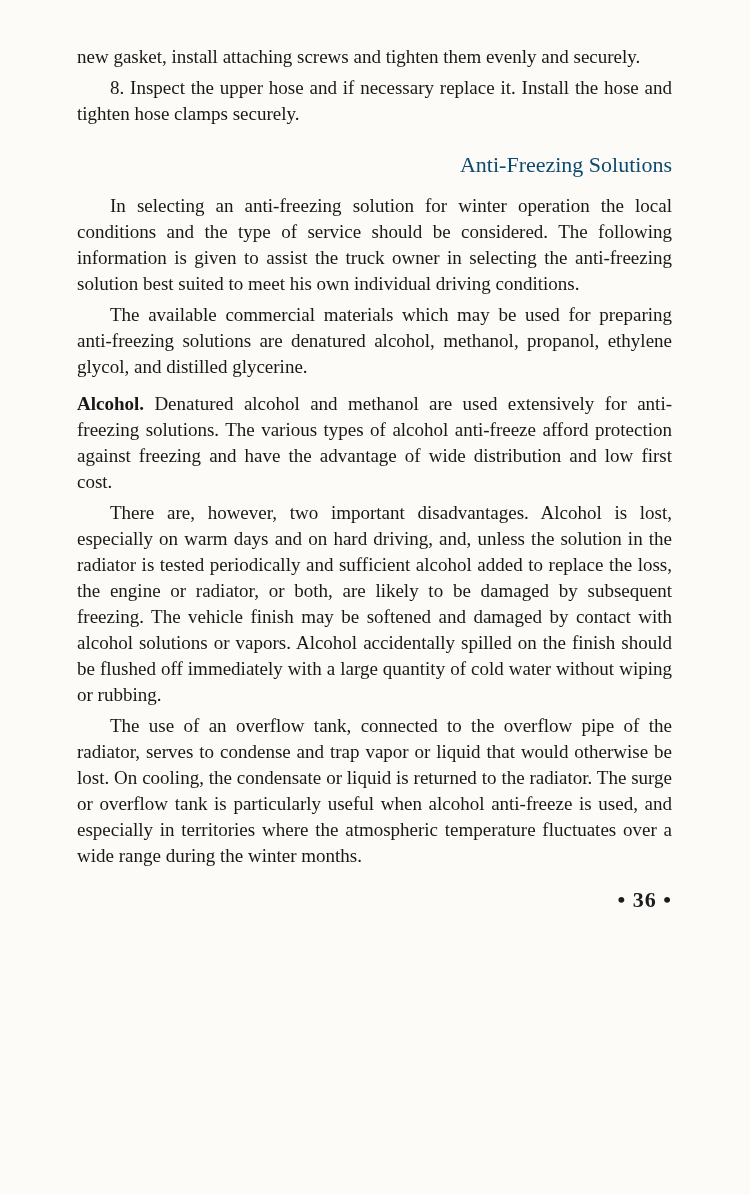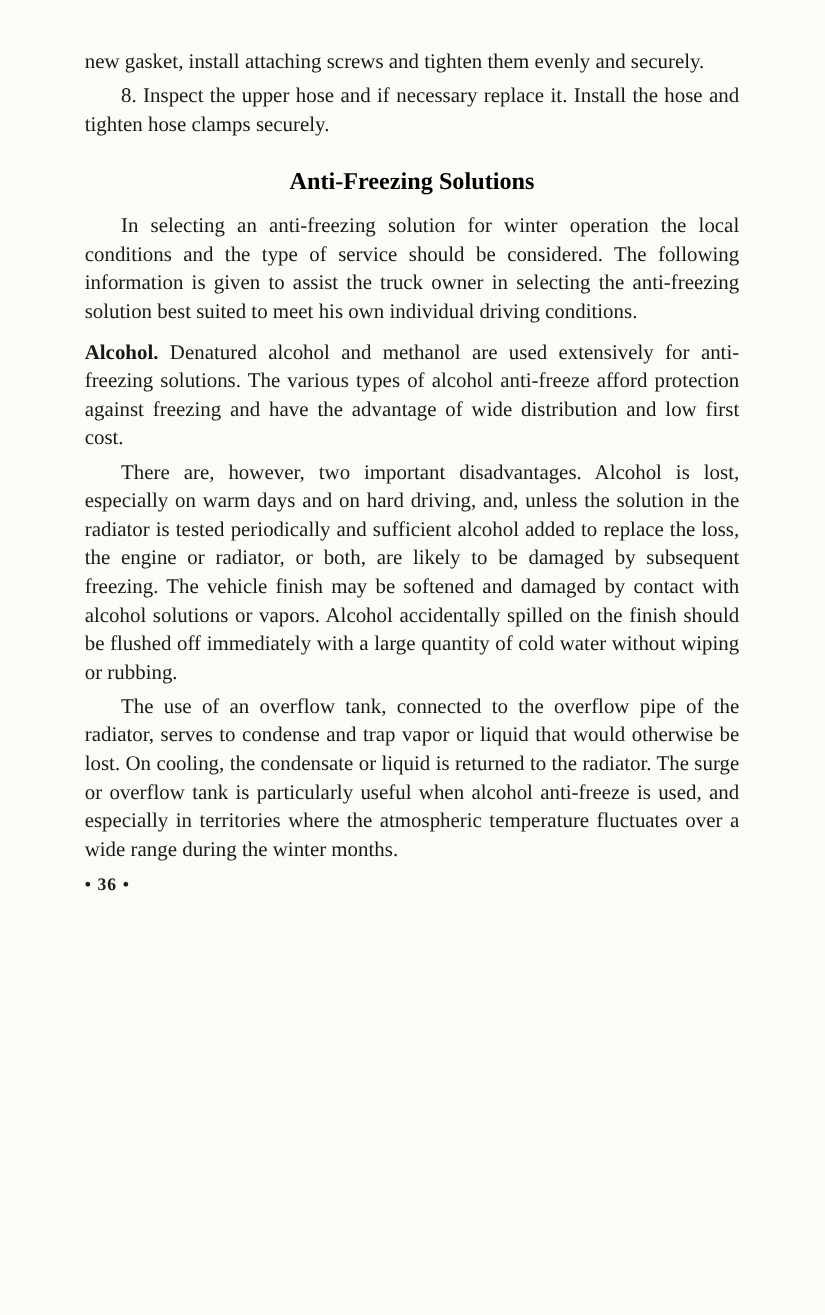--- a/index.html
+++ b/index.html
@@ -26,55 +26,56 @@
   .para {
     margin: 0 0 5px 0;
   }
   .indent {
     text-indent: 33px;
     font-family: Liberation Serif, serif;
   }
   .heading {
     font-size: 22px;
     line-height: 28px;
-    text-align: center;
+    text-align: right;
     text-indent: 0;
-    font-weight: 700;
+    font-weight: 400;
     margin: 24px 0 14px 0;
-    color: #000000;
+    color: #0c4a6e;
   }
   .alcohol {
     margin-top: 11px;
   }
   .alcohol b {
     font-weight: 700;
   }
   .page-number {
-    text-align: left;
-    font-size: 16px;
+    text-align: right;
+    font-size: 22px;
     font-weight: 700;
-    margin-top: 6px;
+    margin-top: 18px;
     letter-spacing: 1px;
     color: #1c1c1c;
   }
 </style>
 </head>
 <body>
 
 <div class="page">
 
   <p class="para">new gasket, install attaching screws and tighten them evenly and securely.</p>
 
   <p class="para indent"><span>8.</span> <span>Inspect the upper hose and if necessary replace it. Install the hose and tighten hose clamps securely.</span></p>
 
 
   <h2 class="heading">Anti-Freezing Solutions</h2>
 
   <p class="para indent">In selecting an anti-freezing solution for winter operation the local conditions and the type of service should be considered. The following information is given to assist the truck owner in selecting the anti-freezing solution best suited to meet his own individual driving conditions.</p>
 
+  <p class="para indent">The available commercial materials which may be used for preparing anti-freezing solutions are denatured alcohol, methanol, propanol, ethylene glycol, and distilled glycerine.</p>
 
 
   <p class="para alcohol"><b>Alcohol.</b><span> Denatured alcohol and methanol are used extensively for anti-freezing solutions. The various types of alcohol anti-freeze afford protection against freezing and have the advantage of wide distribution and low first cost.</span></p>
 
   <p class="para indent">There are, however, two important disadvantages. Alcohol is lost, especially on warm days and on hard driving, and, unless the solution in the radiator is tested periodically and sufficient alcohol added to replace the loss, the engine or radiator, or both, are likely to be damaged by subsequent freezing. The vehicle finish may be softened and damaged by contact with alcohol solutions or vapors. Alcohol accidentally spilled on the finish should be flushed off immediately with a large quantity of cold water without wiping or rubbing.</p>
 
   <p class="para indent">The use of an overflow tank, connected to the overflow pipe of the radiator, serves to condense and trap vapor or liquid that would otherwise be lost. On cooling, the condensate or liquid is returned to the radiator. The surge or overflow tank is particularly useful when alcohol anti-freeze is used, and especially in territories where the atmospheric temperature fluctuates over a wide range during the winter months.</p>
 
   <div class="page-number">• 36 •</div>
 

